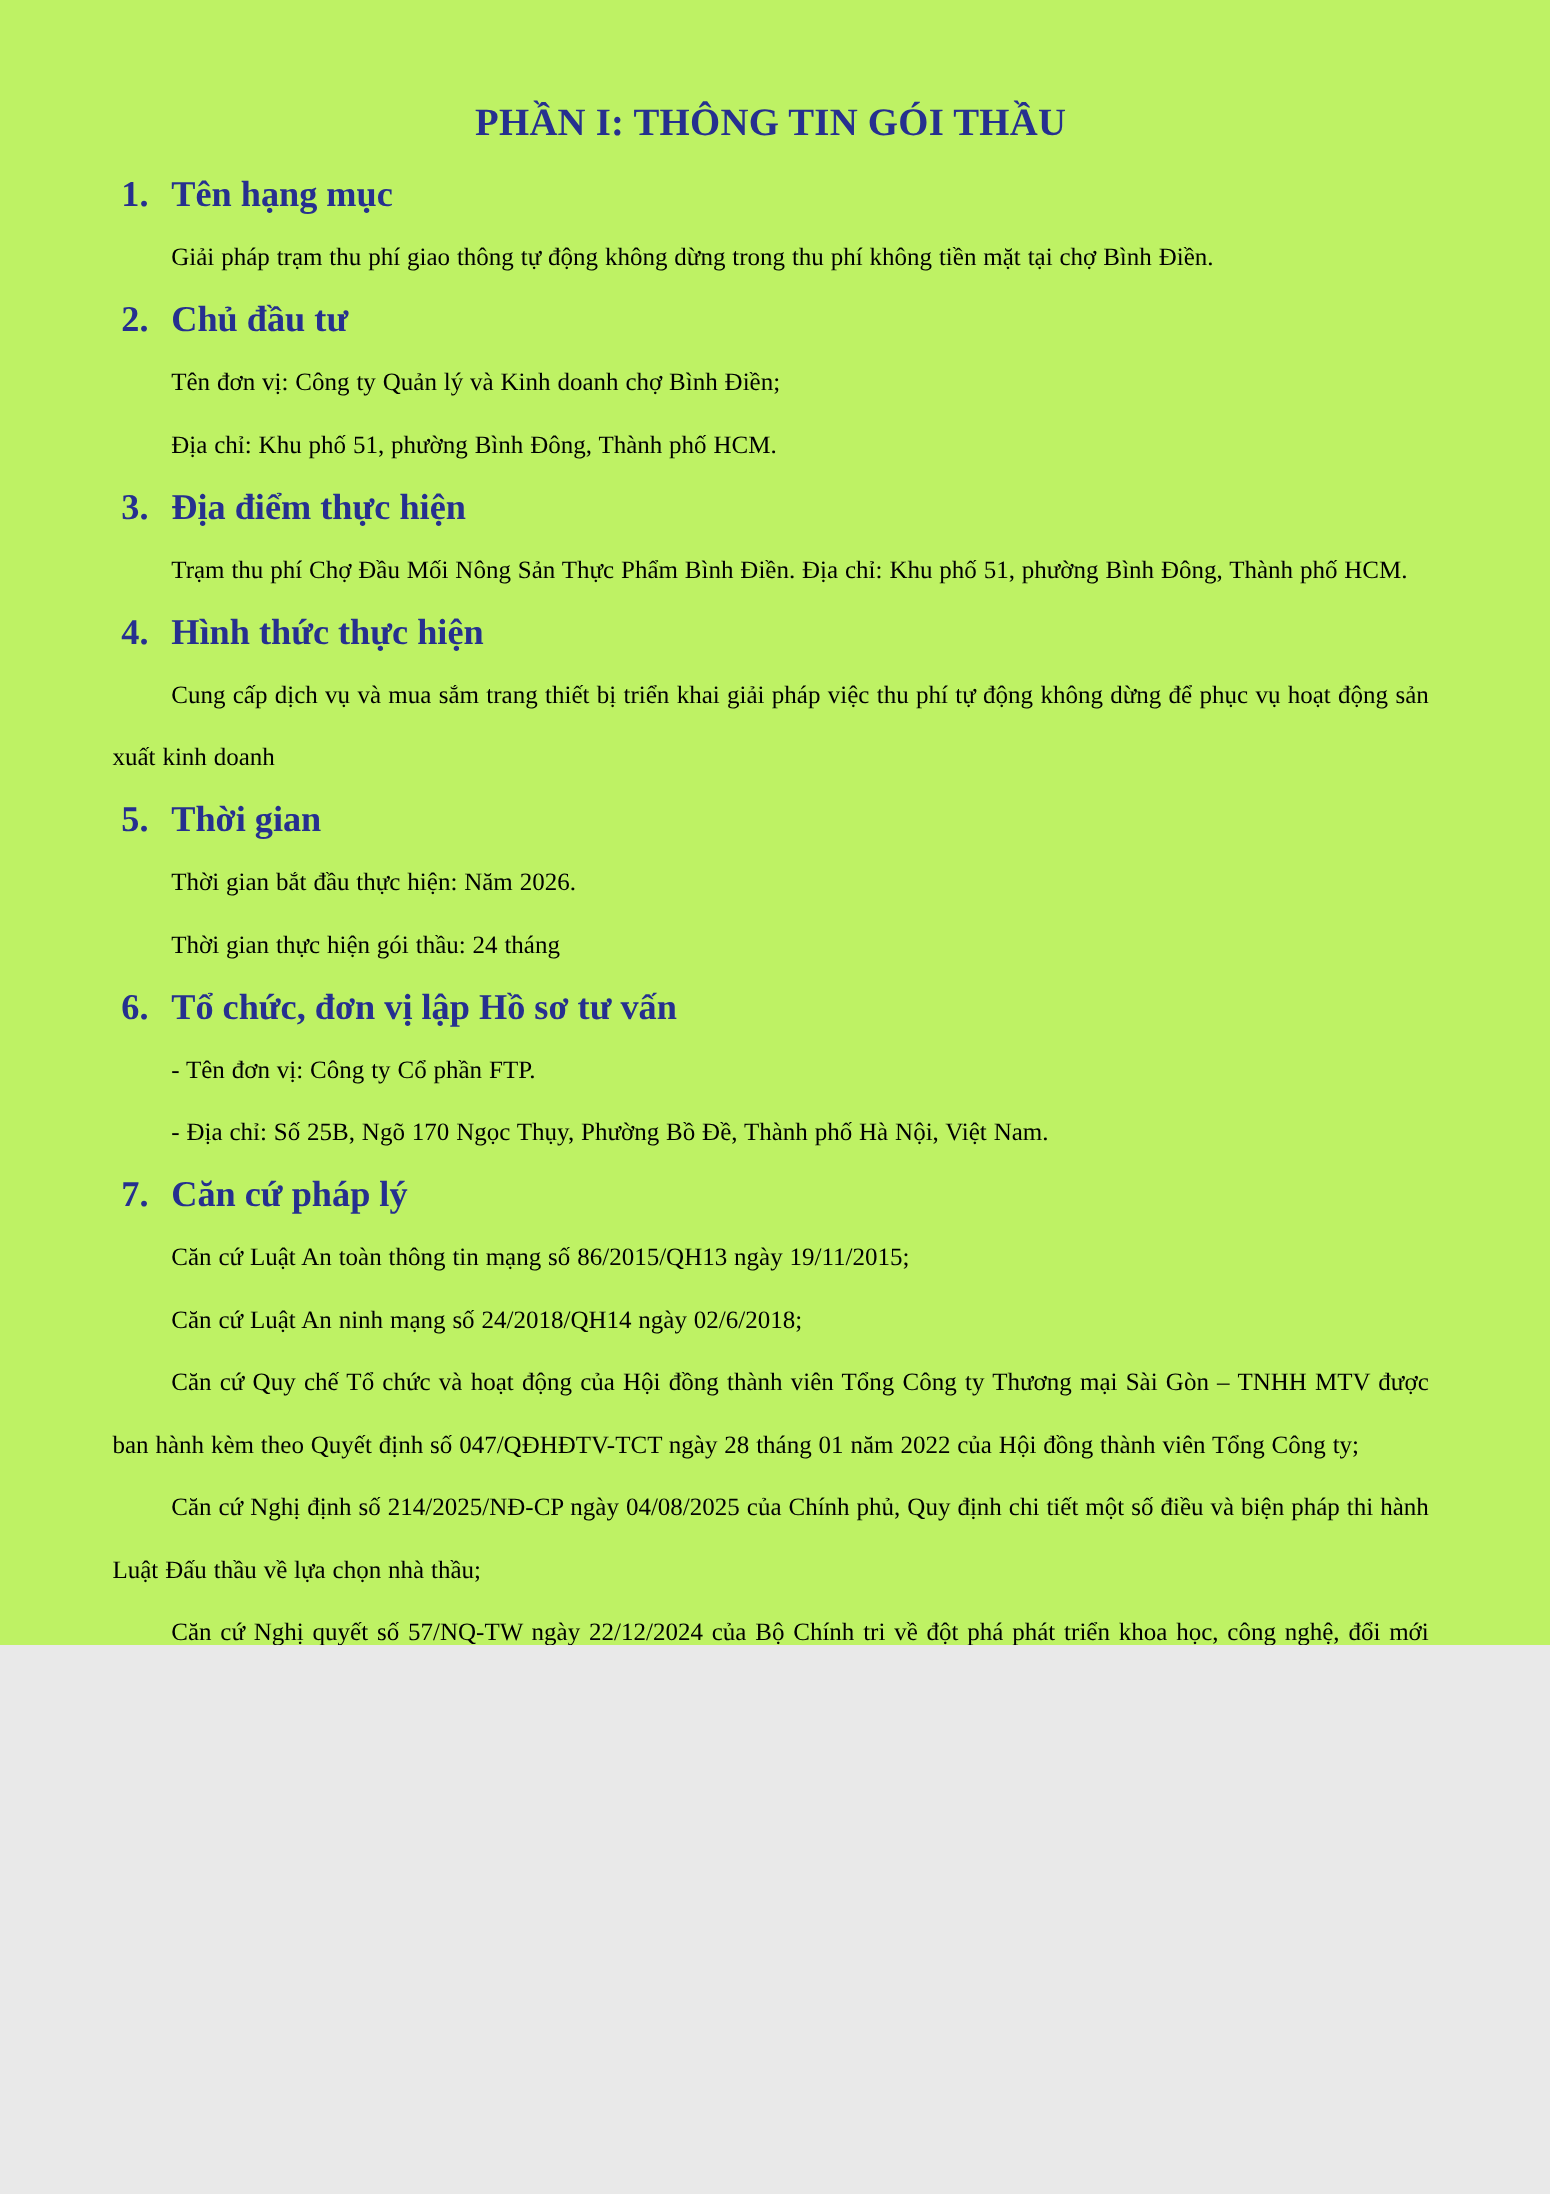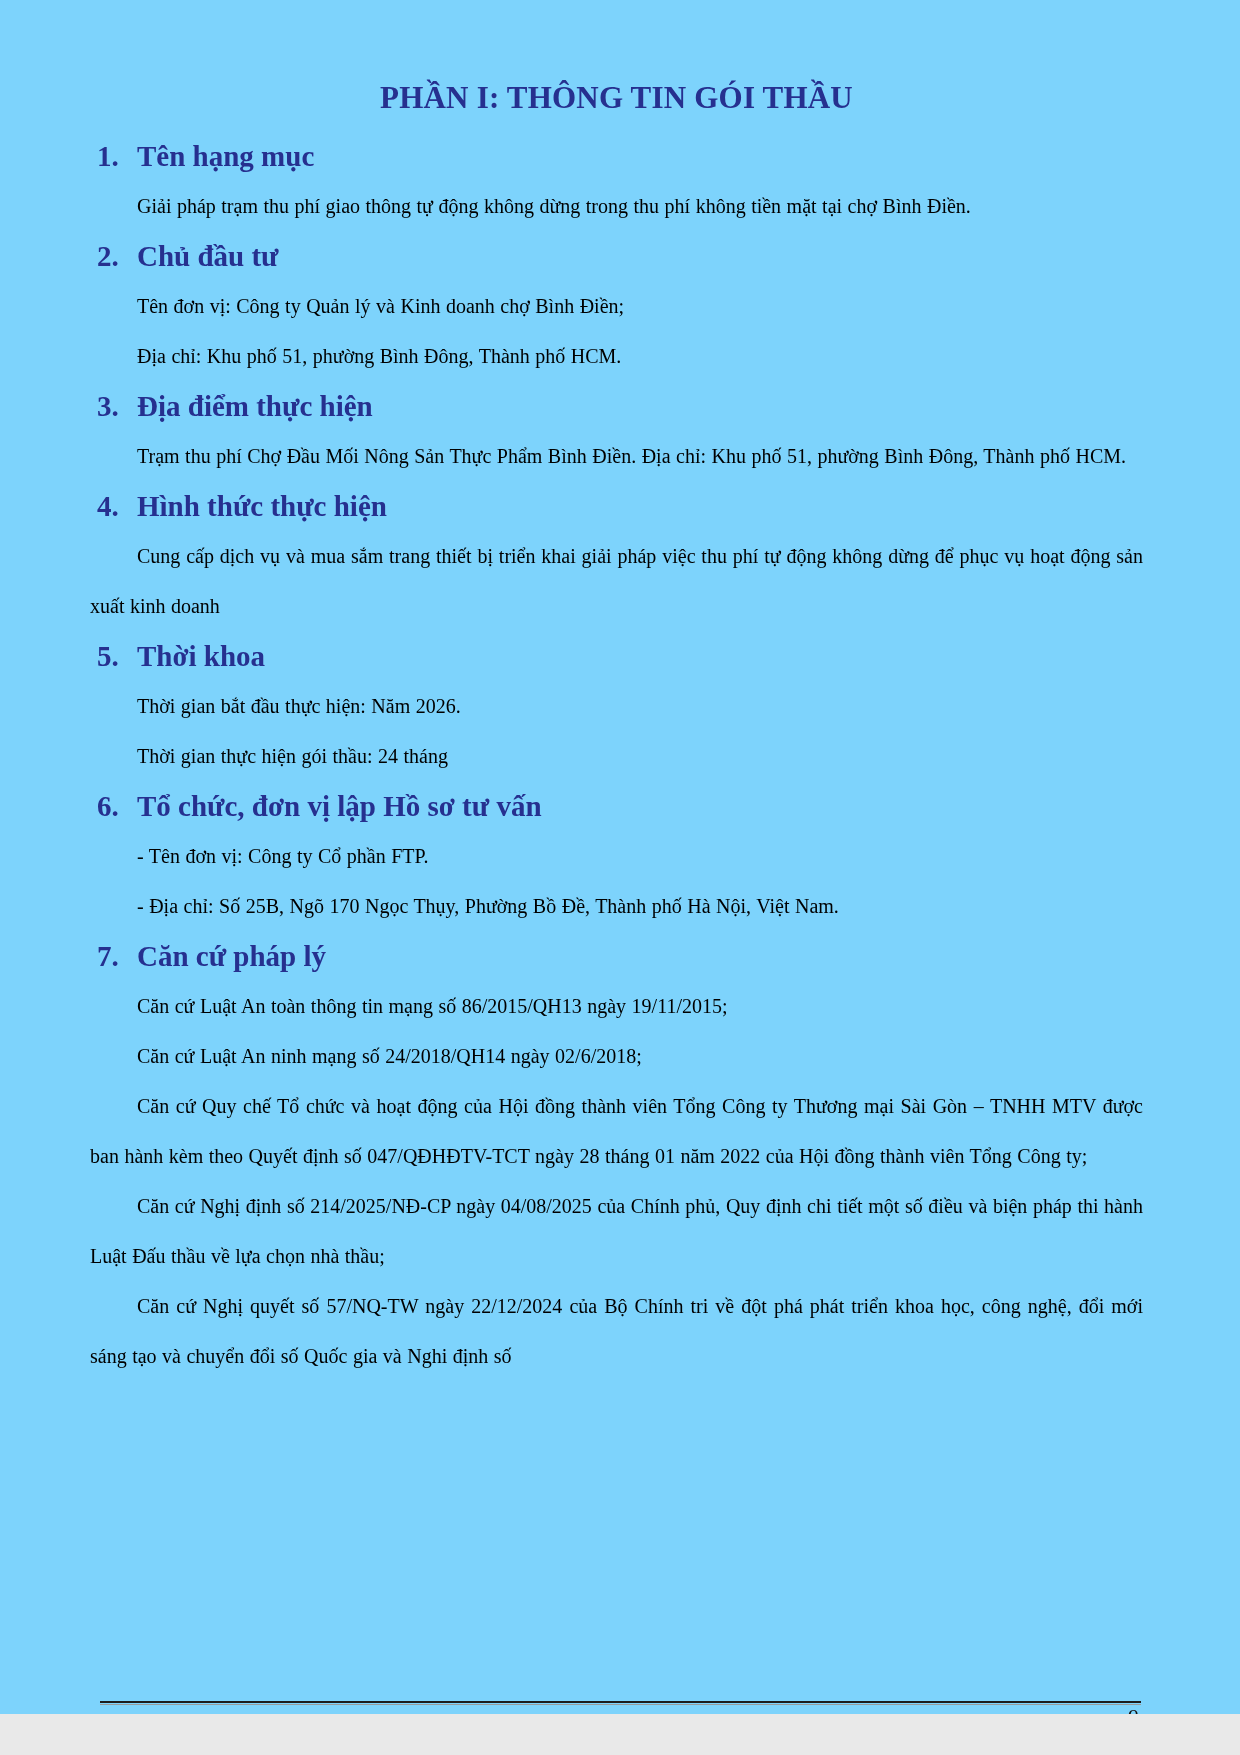--- a/index.html
+++ b/index.html
@@ -3,23 +3,23 @@
 <meta charset="utf-8">
 <style>
   html, body {
     margin: 0;
     padding: 0;
     background: #e9e9e9;
   }
   .page {
     position: relative;
     width: 1240px;
-    height: 1714px;
+    height: 1316px;
     margin: 0 auto;
-    background: #7dd3fc;
+    background: #bef264;
     font-family: "Liberation Serif", "DejaVu Serif", serif;
     color: #000000;
     overflow: hidden;
   }
   .content {
     position: absolute;
     left: 90px;
     top: 78px;
     width: 1053px;
   }
@@ -96,21 +96,21 @@
       <h2 class="sec-heading"><span class="sec-num">3.</span><span>Địa điểm thực hiện</span></h2>
       <p class="par">Trạm thu phí Chợ Đầu Mối Nông Sản Thực Phẩm Bình Điền. Địa chỉ: Khu phố 51, phường Bình Đông, Thành phố HCM.</p>
     </section>
 
     <section class="sec">
       <h2 class="sec-heading"><span class="sec-num">4.</span><span>Hình thức thực hiện</span></h2>
       <p class="par">Cung cấp dịch vụ và mua sắm trang thiết bị triển khai giải pháp việc thu phí tự động không dừng để phục vụ hoạt động sản xuất kinh doanh</p>
     </section>
 
     <section class="sec">
-      <h2 class="sec-heading"><span class="sec-num">5.</span><span>Thời khoa</span></h2>
+      <h2 class="sec-heading"><span class="sec-num">5.</span><span>Thời gian</span></h2>
       <p class="par">Thời gian bắt đầu thực hiện: Năm 2026.</p>
       <p class="par">Thời gian thực hiện gói thầu: 24 tháng</p>
     </section>
 
     <section class="sec">
       <h2 class="sec-heading"><span class="sec-num">6.</span><span>Tổ chức, đơn vị lập Hồ sơ tư vấn</span></h2>
       <p class="par">- Tên đơn vị: Công ty Cổ phần FTP.</p>
       <p class="par">- Địa chỉ: Số 25B, Ngõ 170 Ngọc Thụy, Phường Bồ Đề, Thành phố Hà Nội, Việt Nam.</p>
     </section>
 

